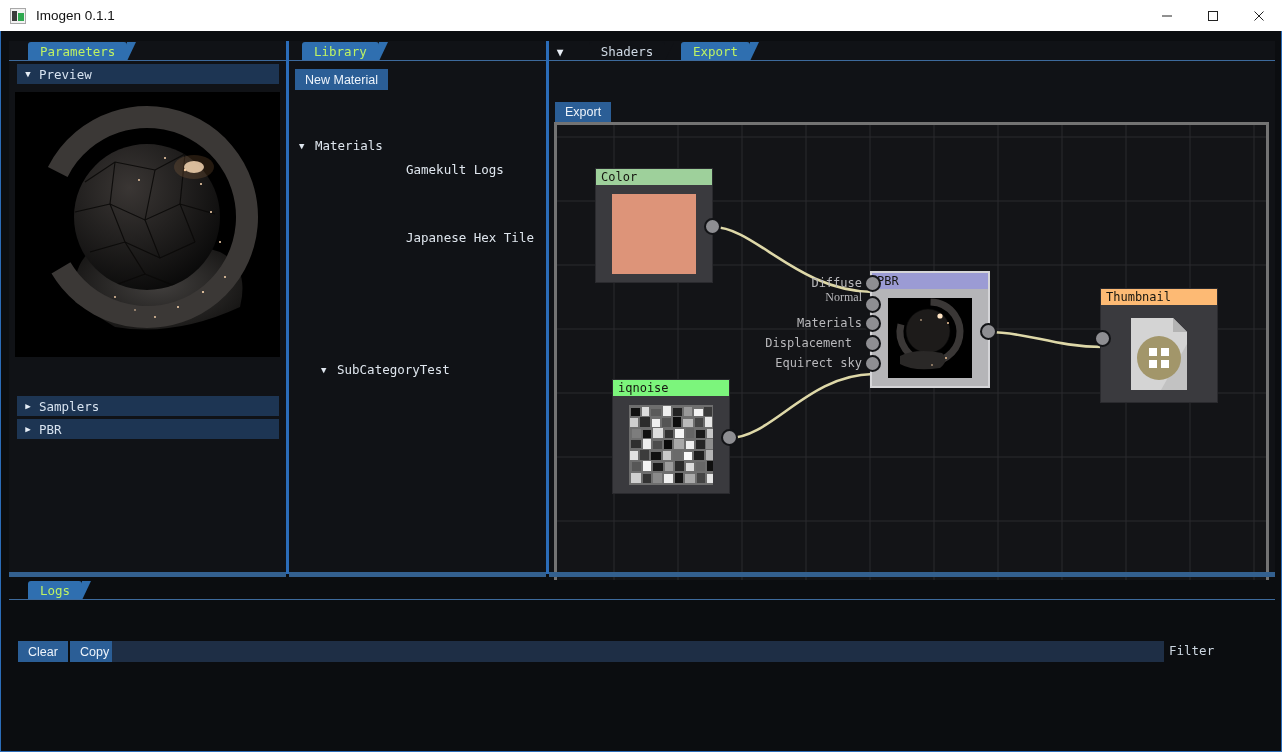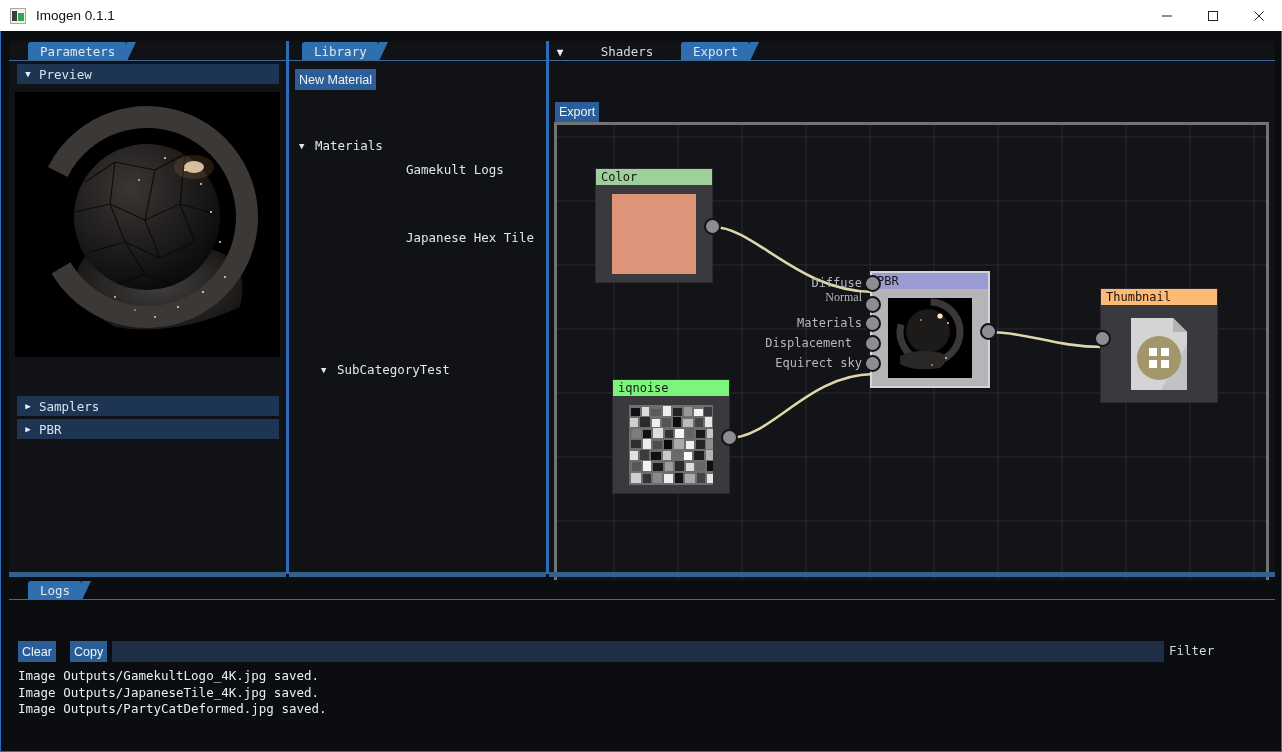--- a/index.html
+++ b/index.html
@@ -23,30 +23,30 @@
   .app{position:absolute;left:0;top:31px;width:1282px;height:721px;background:#0b0d10;
        border-left:1px solid #2b6cb8;border-right:1px solid #2b6cb8;border-bottom:1px solid #2b6cb8;
        box-sizing:border-box;}
 
   .panel{position:absolute;background:#101216;}
 
   
   .tabrow{position:absolute;height:20px;}
   .tabline{position:absolute;height:1px;background:#3d6a9c;}
   .tab{position:relative;height:19px;display:inline-flex;align-items:center;padding:0 12px;
-       font-size:12.5px;color:#e5e5e5;background:#2f6fb0;
+       font-size:12.5px;color:#bef264;background:#2f6fb0;
        border-top-left-radius:3px;border-top-right-radius:3px;box-sizing:border-box;}
   .tab::after{content:"";position:absolute;right:-9px;top:0;width:0;height:0;
        border-left:9px solid #2f6fb0;border-bottom:19px solid transparent;}
   .tab.inactive{background:#101216;color:#cfd9e4;}
   .tab.inactive::after{border-left-color:#101216;}
   .tab-caret{width:22px;height:19px;display:inline-flex;align-items:center;justify-content:center;}
 
   
-  .btn{display:inline-flex;align-items:center;justify-content:center;height:19px;padding:0 4px;
+  .btn{display:inline-flex;align-items:center;justify-content:center;height:19px;padding:0 10px;
        background:#2b5e96;color:#eef4fb;font-size:12.5px;border:none;box-sizing:border-box;}
 
   
   .hdrrow{height:20px;background:#1d3553;display:flex;align-items:center;color:#d7e3f0;font-size:12.5px;}
   .hdrrow .tri{width:22px;text-align:center;font-size:9px;color:#e6eef7;}
 
   
   .treerow{display:flex;align-items:center;color:#dfe6ee;font-size:12.5px;}
   .selrow{background:#27415f;}
 
@@ -448,20 +448,15 @@
       </div>
       <div class="tabline" style="left:0;top:19px;width:1266px;"></div>
     </div>
 
     <button class="btn" style="position:absolute;left:9px;top:61px;height:21px;">Clear</button>
     <button class="btn" style="position:absolute;left:61px;top:61px;height:21px;">Copy</button>
 
     <input type="text" style="position: absolute; left: 103px; top: 61px; width: 1052px; height: 21px; background: rgb(30, 46, 69); border: none; outline: none; color: rgb(223, 232, 242); font-family: &quot;DejaVu Sans Mono&quot;, &quot;Liberation Mono&quot;, monospace; font-size: 12.5px; padding: 0px 4px; box-sizing: border-box;" placeholder="">
     <div style="position:absolute;left:1160px;top:63px;color:#ccd6e0;font-size:12.5px;">Filter</div>
 
-    <div style="position:absolute;left:9px;top:88px;width:1250px;">
-      <div class="logtext">Image Outputs/GamekultLogo_4K.jpg saved.</div>
-      <div class="logtext">Image Outputs/JapaneseTile_4K.jpg saved.</div>
-      <div class="logtext">Image Outputs/PartyCatDeformed.jpg saved.</div>
-    </div>
   </div>
 
 </div>
 
 </body></html>

